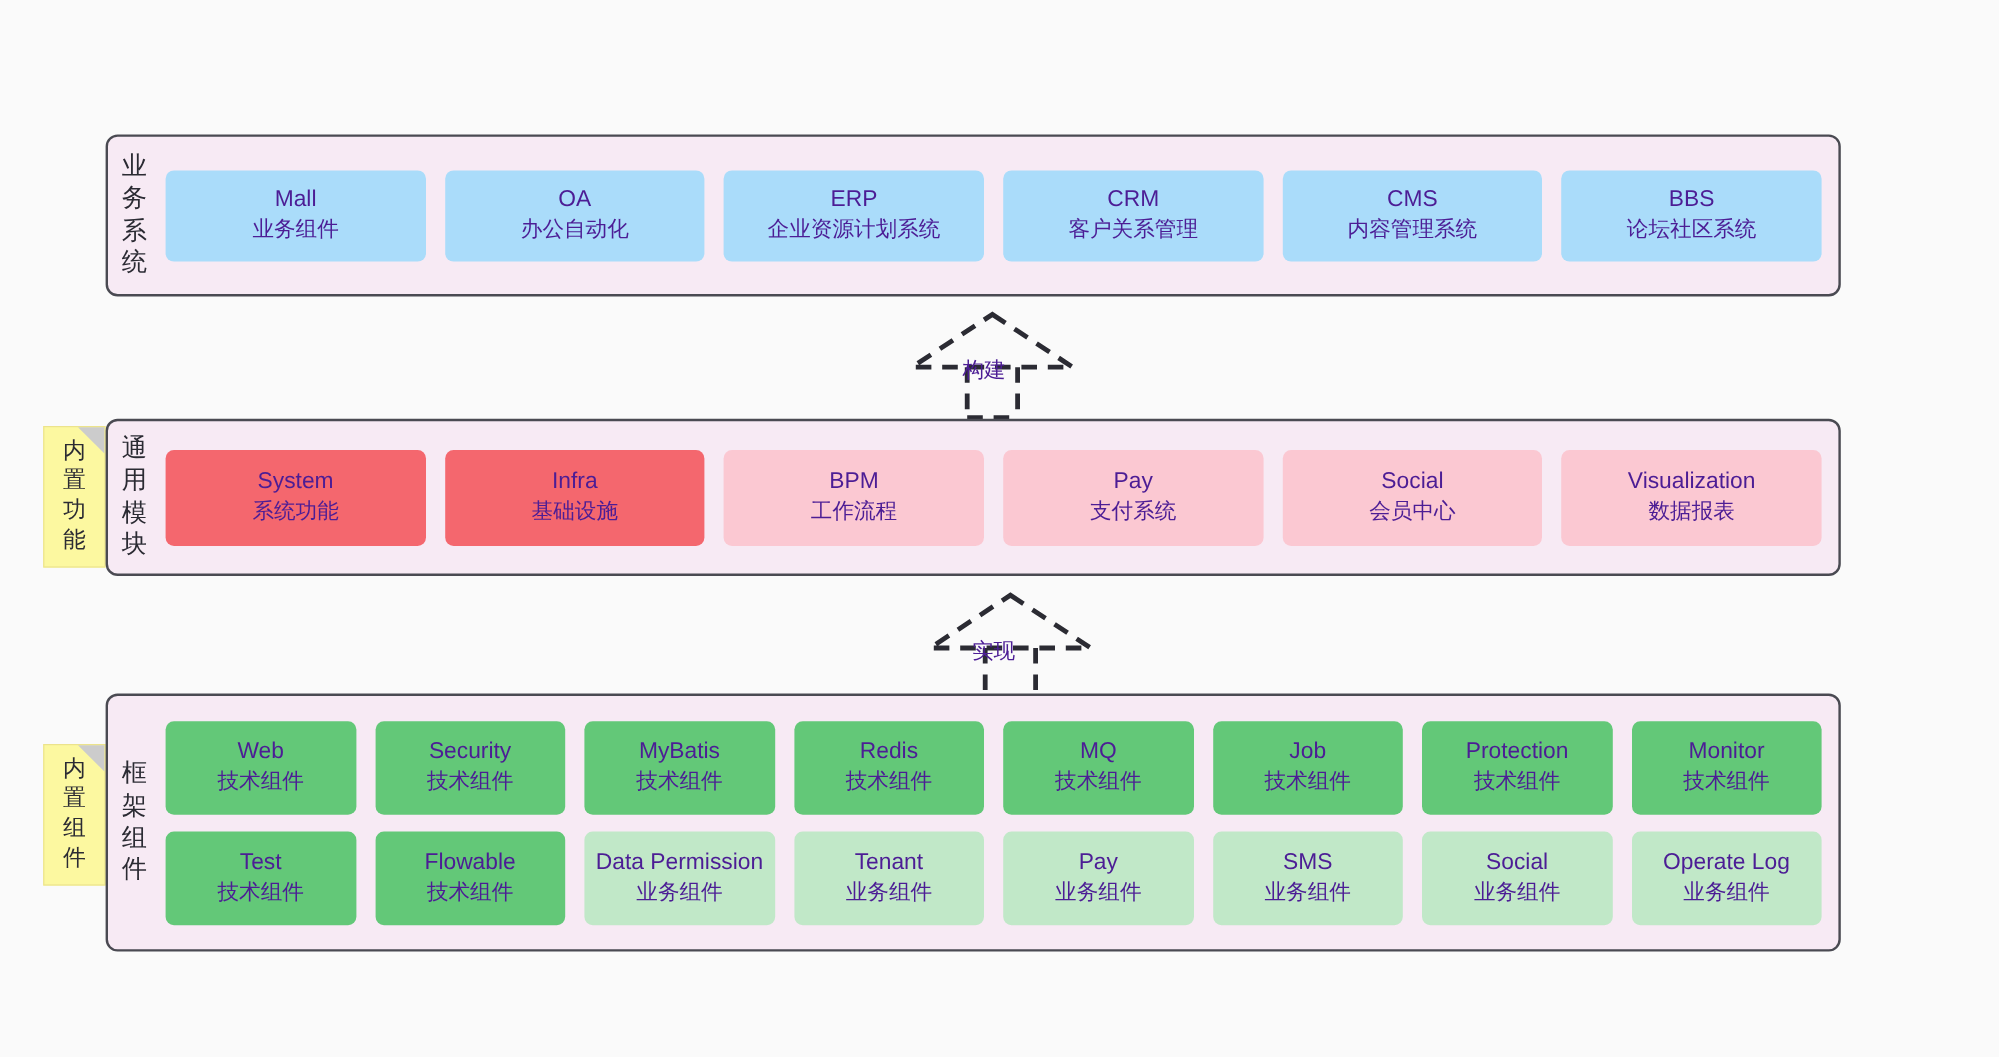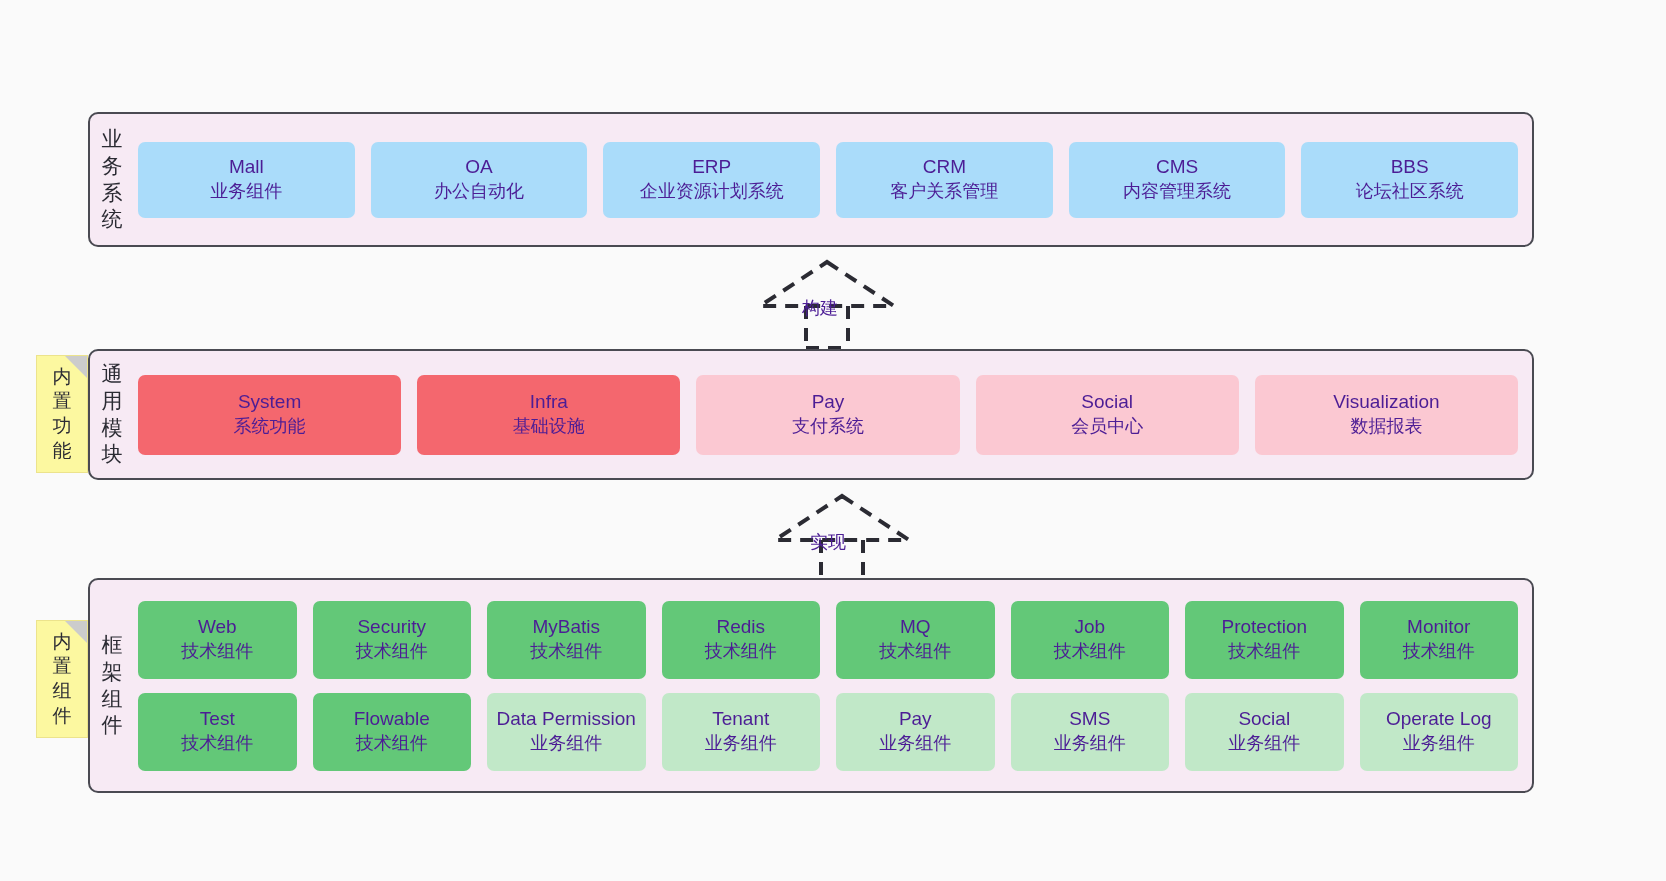--- a/index.html
+++ b/index.html
@@ -213,20 +213,24 @@
       <div class="row mod-row">
         <div class="card c-red">
           <div class="card-name">System</div>
           <div class="card-sub">系统功能</div>
         </div>
         <div class="card c-red">
           <div class="card-name">Infra</div>
           <div class="card-sub">基础设施</div>
         </div>
         <div class="card c-pink">
+          <div class="card-name">BPM</div>
+          <div class="card-sub">工作流程</div>
+        </div>
+        <div class="card c-pink">
           <div class="card-name">Pay</div>
           <div class="card-sub">支付系统</div>
         </div>
         <div class="card c-pink">
           <div class="card-name">Social</div>
           <div class="card-sub">会员中心</div>
         </div>
         <div class="card c-pink">
           <div class="card-name">Visualization</div>
           <div class="card-sub">数据报表</div>

